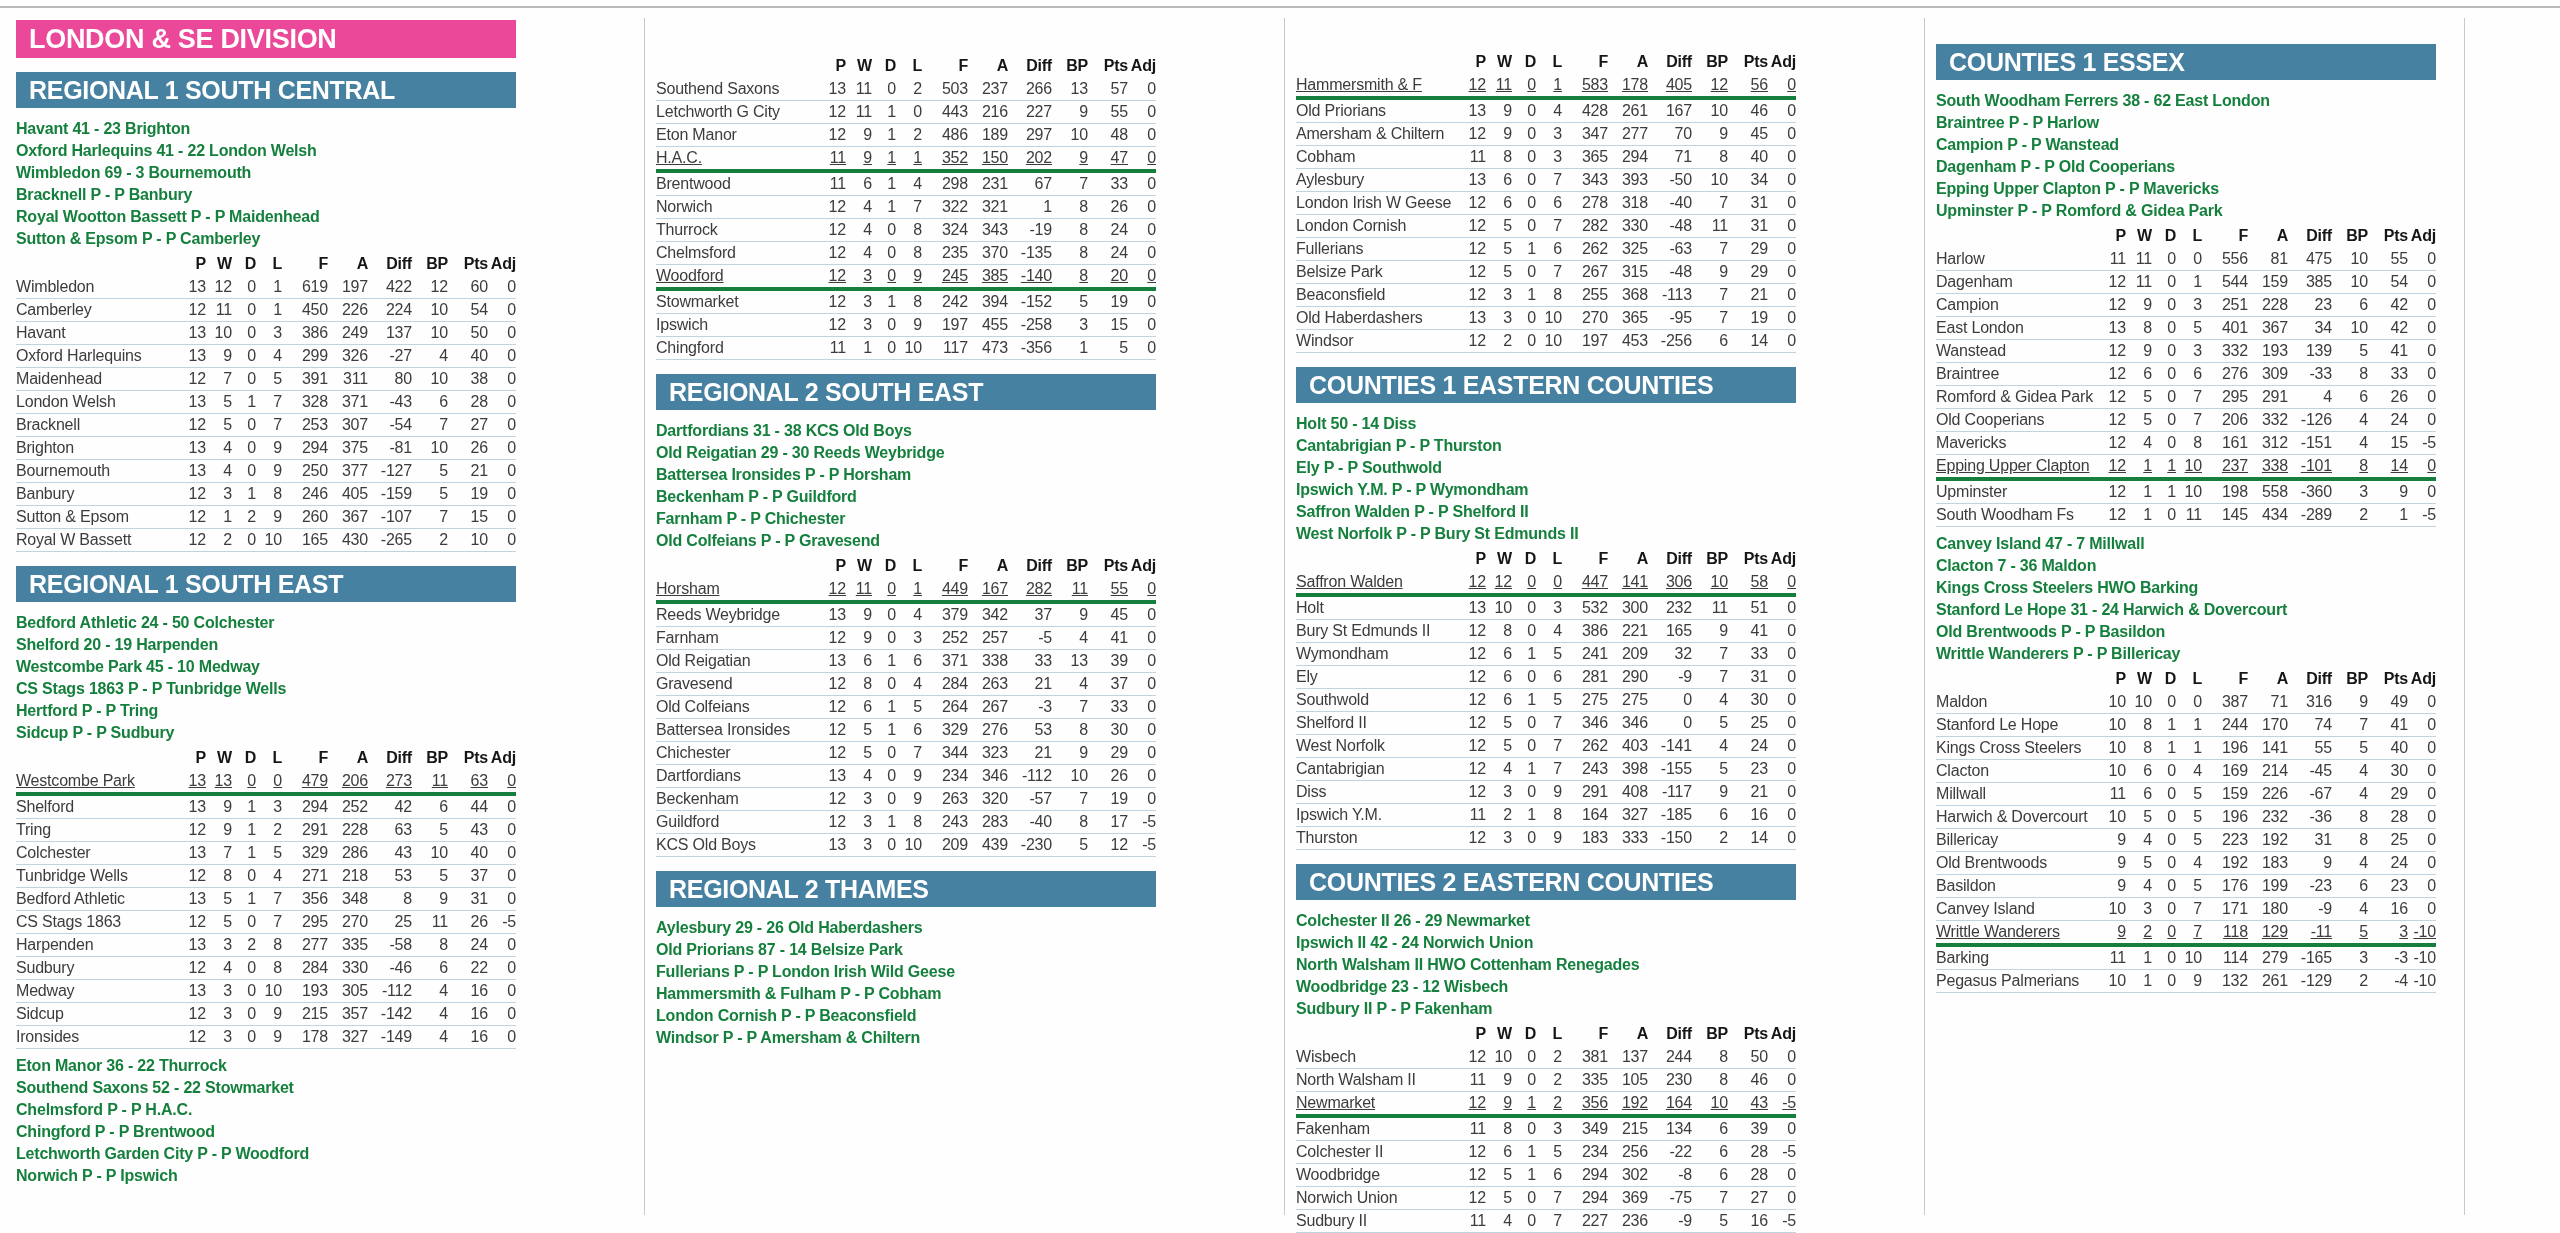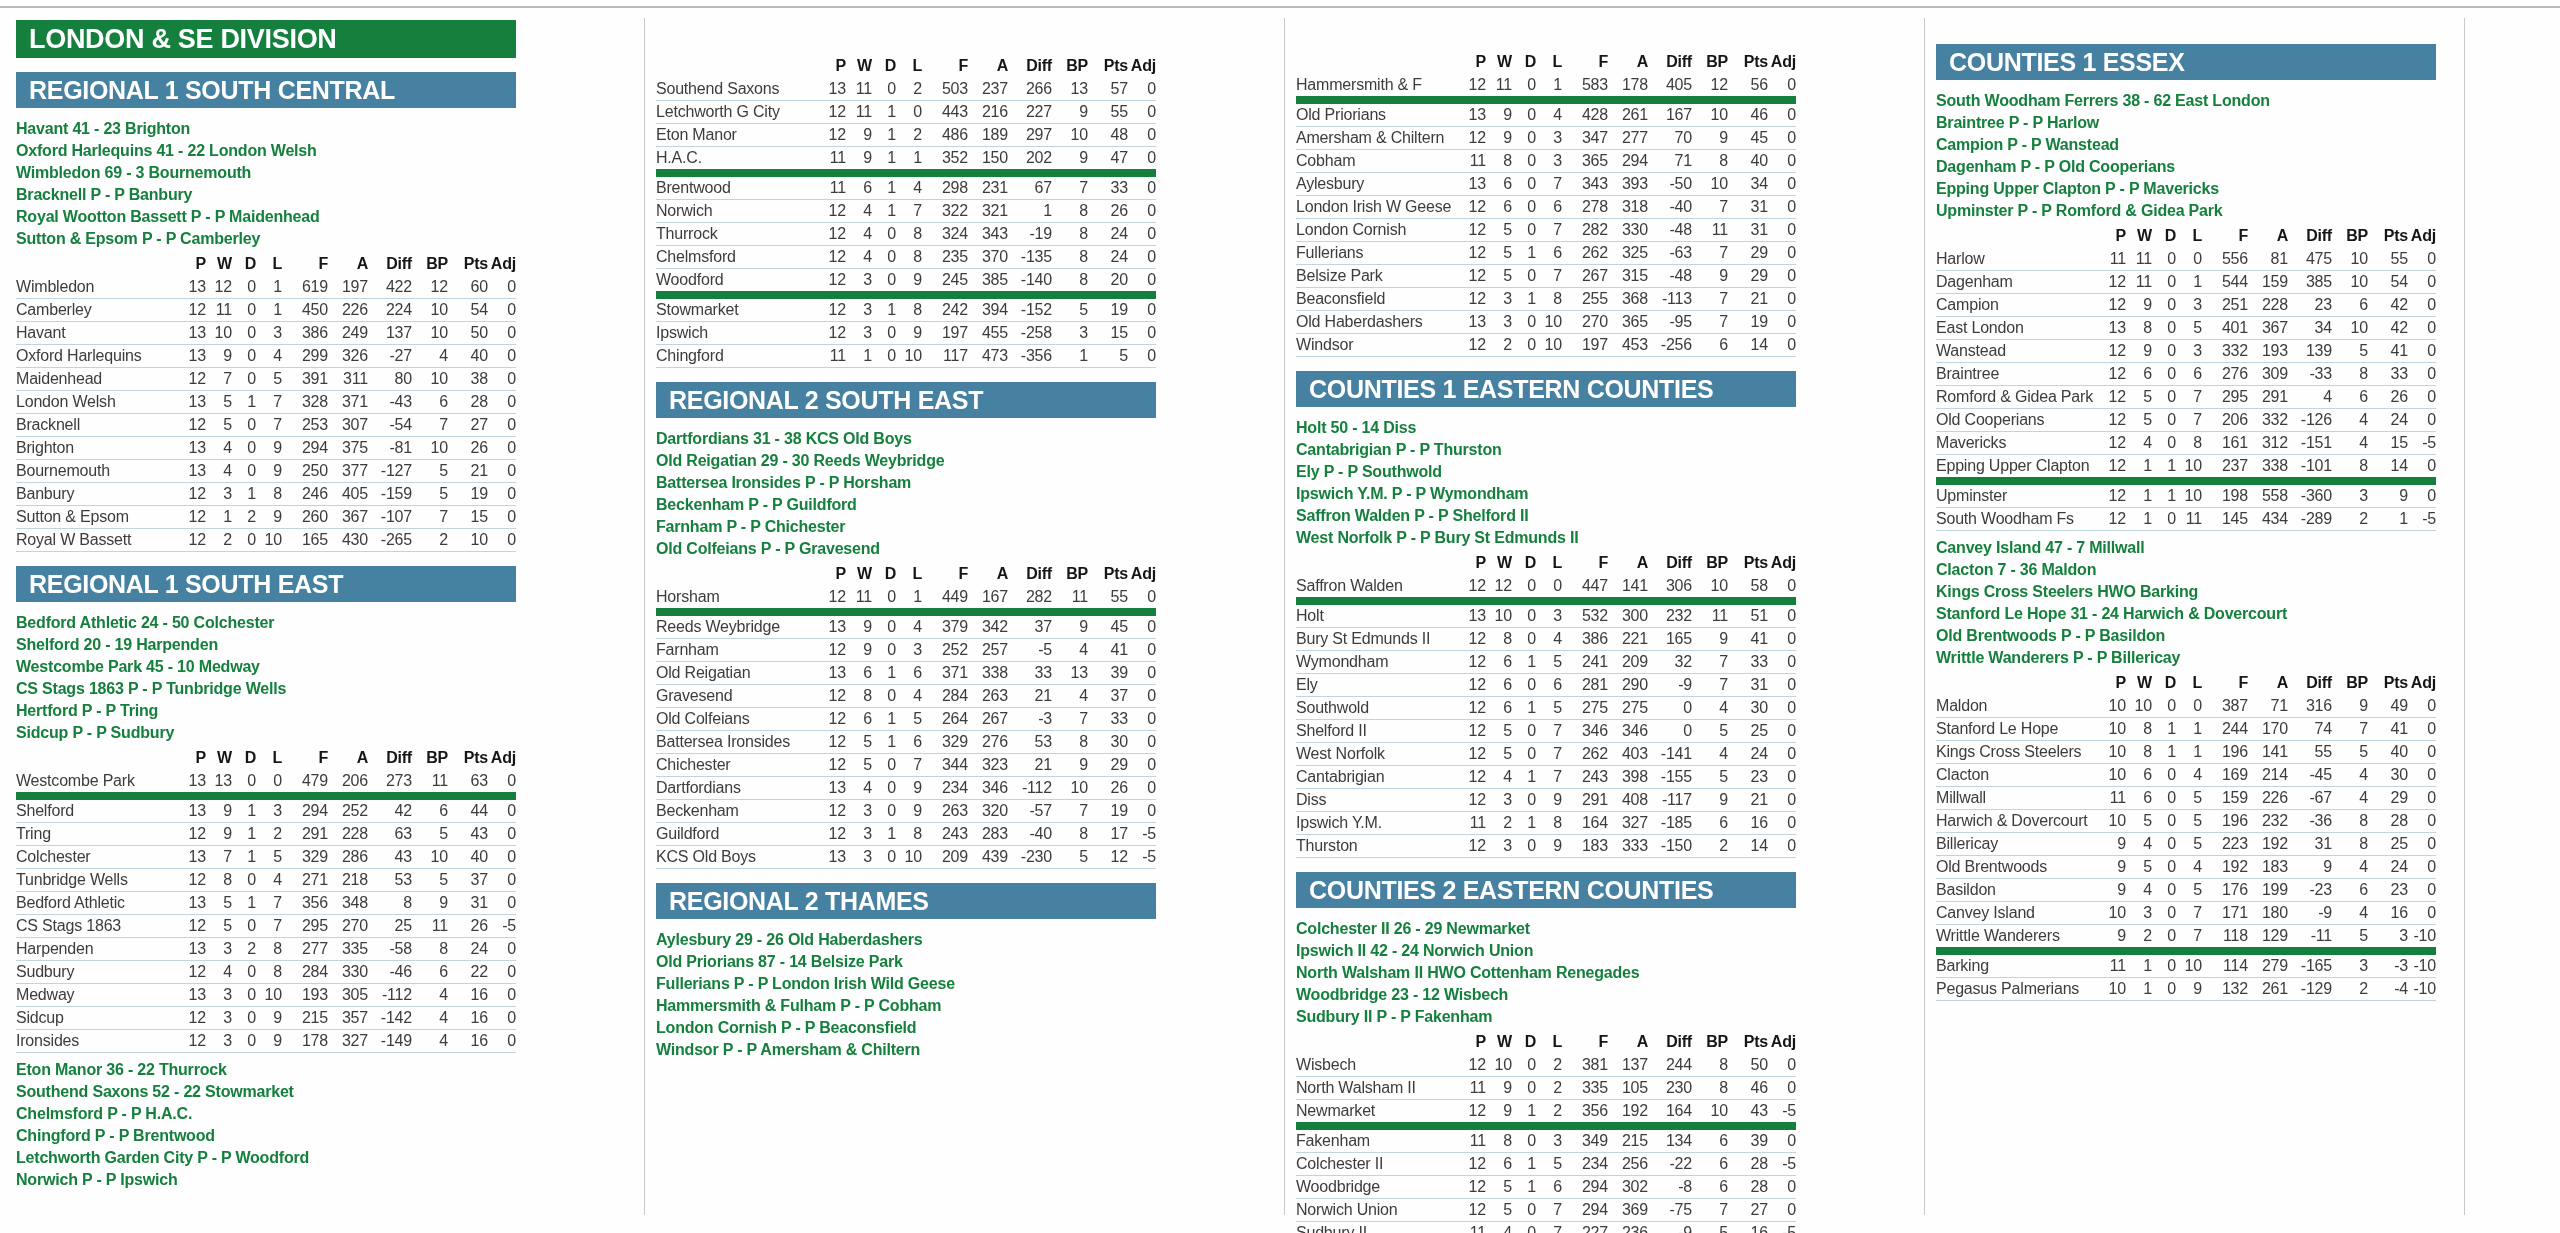--- a/index.html
+++ b/index.html
@@ -11,21 +11,21 @@
   .top-rule{position:absolute;top:6px;left:0;width:2560px;height:2px;background:#b9b9b9;}
   .columns{display:flex;align-items:stretch;padding:18px 0 0 16px;height:1215px;box-sizing:border-box;}
   .col{width:500px;flex:0 0 500px;margin-right:128px;}
   .col:not(:first-child){border-left:1px solid #c9c9c9;padding-left:11px;}
   .col:last-child{margin-right:0;border-right:1px solid #c9c9c9;padding-right:28px;}
   .col-pad-1{padding-top:34px;}
   .col-pad-2{padding-top:30px;}
   .col-pad-3{padding-top:12px;}
 
   .banner{
-    background:#15803d;color:#fff;font-weight:700;font-size:27px;
+    background:#ec4899;color:#fff;font-weight:700;font-size:27px;
     letter-spacing:-0.3px;height:38px;line-height:38px;padding-left:13px;
     margin:2px 0 10px 0;text-transform:uppercase;
   }
   .sec-header{
     background:#4681a1;color:#fff;font-weight:700;font-size:25px;
     letter-spacing:-0.3px;height:36px;line-height:36px;padding-left:13px;
     margin:14px 0 10px 0;text-transform:uppercase;
   }
   .results{margin:0 0 2px 0;}
   .result-line{
@@ -34,21 +34,21 @@
   }
   .ltable{margin:2px 0 6px 0;}
   .trow{
     display:grid;
     grid-template-columns:1fr 26px 26px 24px 26px 46px 40px 44px 36px 40px 28px;
     align-items:baseline;height:22px;line-height:22px;
     font-size:16px;color:#3c3c3c;letter-spacing:-0.2px;
   }
   .trow.head{font-weight:700;color:#161616;height:24px;line-height:24px;}
   .trow.data{border-bottom:1px solid #bfd4e0;}
-  .trow.data.divider{border-bottom:8px solid #15803d;}
+  .trow.data.divider{border-bottom:4px solid #15803d;text-decoration:underline;}
   .cell{text-align:right;white-space:nowrap;min-width:0;}
   .cell.name{text-align:left;overflow:visible;}
 </style>
 </head>
 <body>
 
 <div class="page">
   <div class="top-rule"></div>
   <div class="columns">
     <div class="col">

